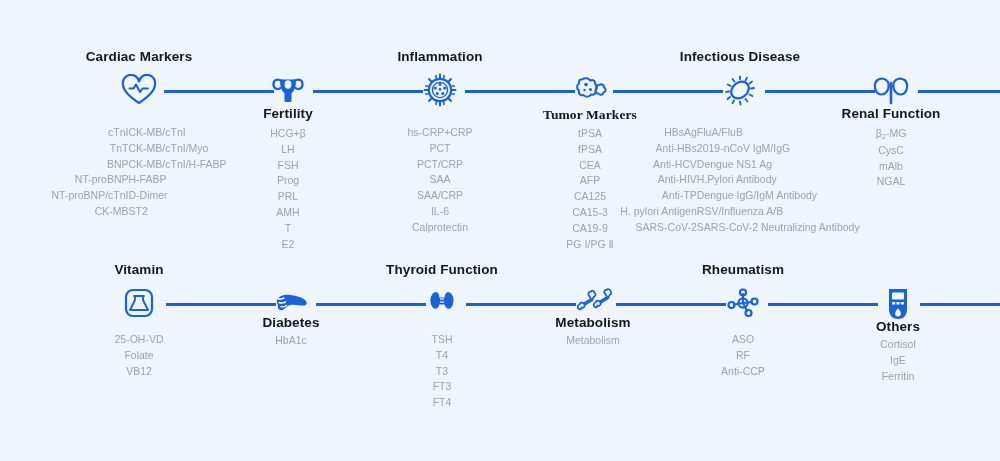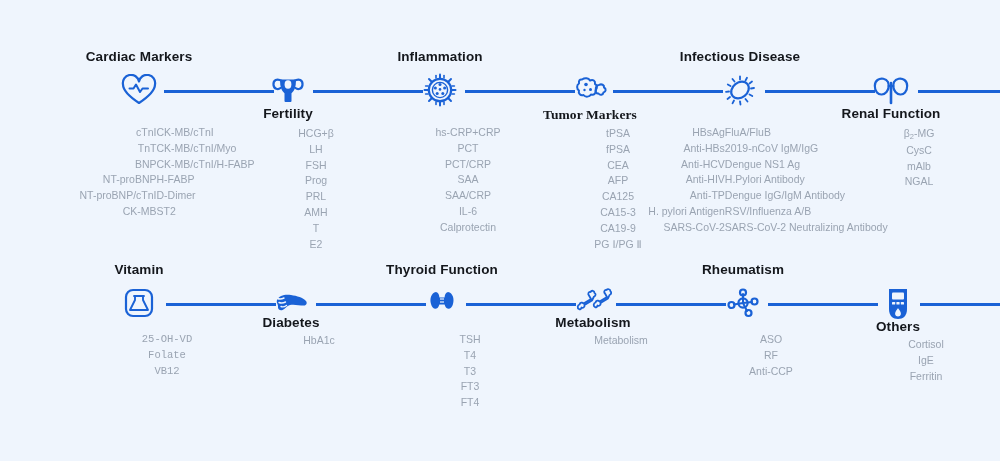--- a/index.html
+++ b/index.html
@@ -29,21 +29,20 @@
     font-size: 13.5px; font-weight: bold; color: #14171c;
     letter-spacing: .1px;
   }
   .title.above { bottom: 100%; margin-bottom: 6px; }
 
   .items {
     position: absolute; left: 50%; transform: translateX(-50%);
     display: flex; 
     font-size: 10.5px; color: #9aa4b2; line-height: 15.8px;
     white-space: nowrap;
-    margin-left: 28px;
   }
   .col-r { text-align: right; }
   .col-l { text-align: left; }
   .col-c { text-align: center; }
   .items span { display: block; }
   sub { font-size: 7.5px; vertical-align: baseline; position: relative; top: 2px; }
 </style>
 </head>
 <body>
 
@@ -262,21 +261,21 @@
 
   <div class="node" style="left:139px; top:283px; width:0;">
     <div class="title above">Vitamin</div>
     <div class="icon-wrap" style="top:0;">
       <svg width="32" height="32" viewBox="0 0 32 32">
         <rect x="3" y="3" width="26" height="26" rx="7" fill="none" stroke="#1a62d6" stroke-width="2.2"></rect>
         <path d="M12 9 L20 9 L20 13 L25 23 L7 23 L12 13 Z" fill="none" stroke="#1a62d6" stroke-width="1.9" stroke-linejoin="round"></path>
         <line x1="11" y1="9" x2="21" y2="9" stroke="#1a62d6" stroke-width="1.9" stroke-linecap="round"></line>
       </svg>
     </div>
-    <div class="items" style="top:49px;font-family:Liberation Mono, monospace;">
+    <div class="items" style="top:49px;">
       <div class="col-c">
         <span>25-OH-VD</span>
         <span>Folate</span>
         <span>VB12</span>
       </div>
     </div>
   </div>
 
   <div class="node" style="left:291px; top:283px; width:0;">
     <div class="icon-wrap" style="top:0;">

